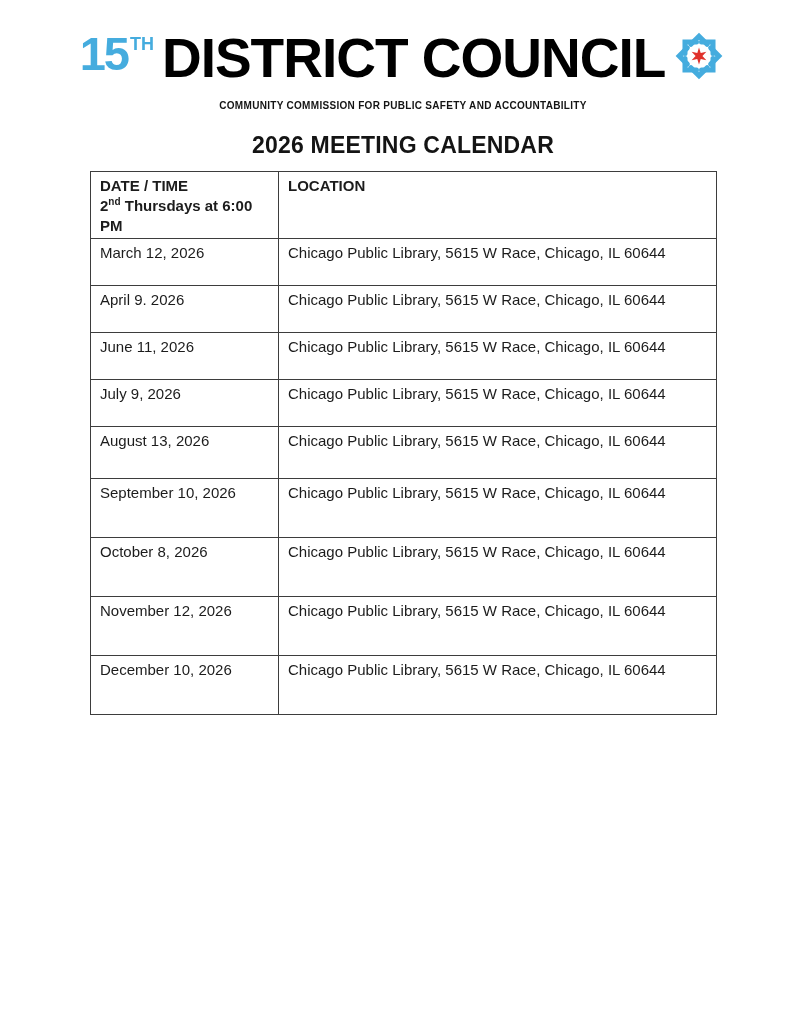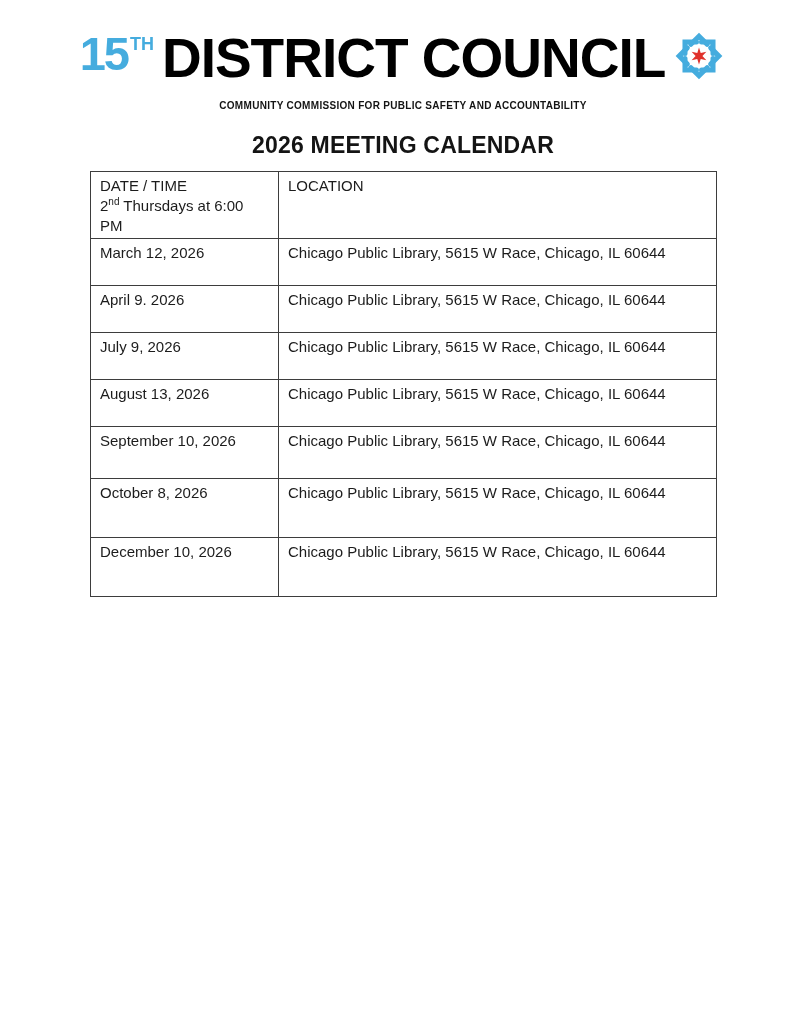--- a/index.html
+++ b/index.html
@@ -63,21 +63,21 @@
     font-size: 15px;
   }
   .col-date { width: 188px; }
   .col-loc  { width: 438px; }
   .calendar th, .calendar td {
     border: 1.5px solid #3d3d3d;
     padding: 3px 9px;
     text-align: left; vertical-align: top;
     color: #1c1c1c;
   }
-  .calendar thead th { font-weight: 400; line-height: 1.32; padding-top: 4px; }
+  .calendar thead th { font-weight: 700; line-height: 1.32; padding-top: 4px; }
   .calendar thead sup { font-size: 10px; line-height: 0; }
   .calendar tbody tr { height: 47px; }
   .calendar tbody tr:nth-child(5) { height: 52px; }
   .calendar tbody tr:nth-child(n+6) { height: 59px; }
   .calendar tbody td { padding-top: 5px; }
 </style>
 </head>
 <body>
 
 <div class="page">
@@ -126,36 +126,44 @@
       <tbody>
         <tr>
           <td>March 12, 2026</td>
           <td>Chicago Public Library, 5615 W Race, Chicago, IL 60644</td>
         </tr>
         <tr>
           <td>April 9. 2026</td>
           <td>Chicago Public Library, 5615 W Race, Chicago, IL 60644</td>
         </tr>
         <tr>
+          <td>June 11, 2026</td>
+          <td>Chicago Public Library, 5615 W Race, Chicago, IL 60644</td>
+        </tr>
+        <tr>
           <td>July 9, 2026</td>
           <td>Chicago Public Library, 5615 W Race, Chicago, IL 60644</td>
         </tr>
         <tr>
           <td>August 13, 2026</td>
           <td>Chicago Public Library, 5615 W Race, Chicago, IL 60644</td>
         </tr>
         <tr>
           <td>September 10, 2026</td>
           <td>Chicago Public Library, 5615 W Race, Chicago, IL 60644</td>
         </tr>
         <tr>
           <td>October 8, 2026</td>
           <td>Chicago Public Library, 5615 W Race, Chicago, IL 60644</td>
         </tr>
         <tr>
+          <td>November 12, 2026</td>
+          <td>Chicago Public Library, 5615 W Race, Chicago, IL 60644</td>
+        </tr>
+        <tr>
           <td>December 10, 2026</td>
           <td>Chicago Public Library, 5615 W Race, Chicago, IL 60644</td>
         </tr>
       </tbody>
     </table>
 
   </div>
 </div>
 
 </body></html>

